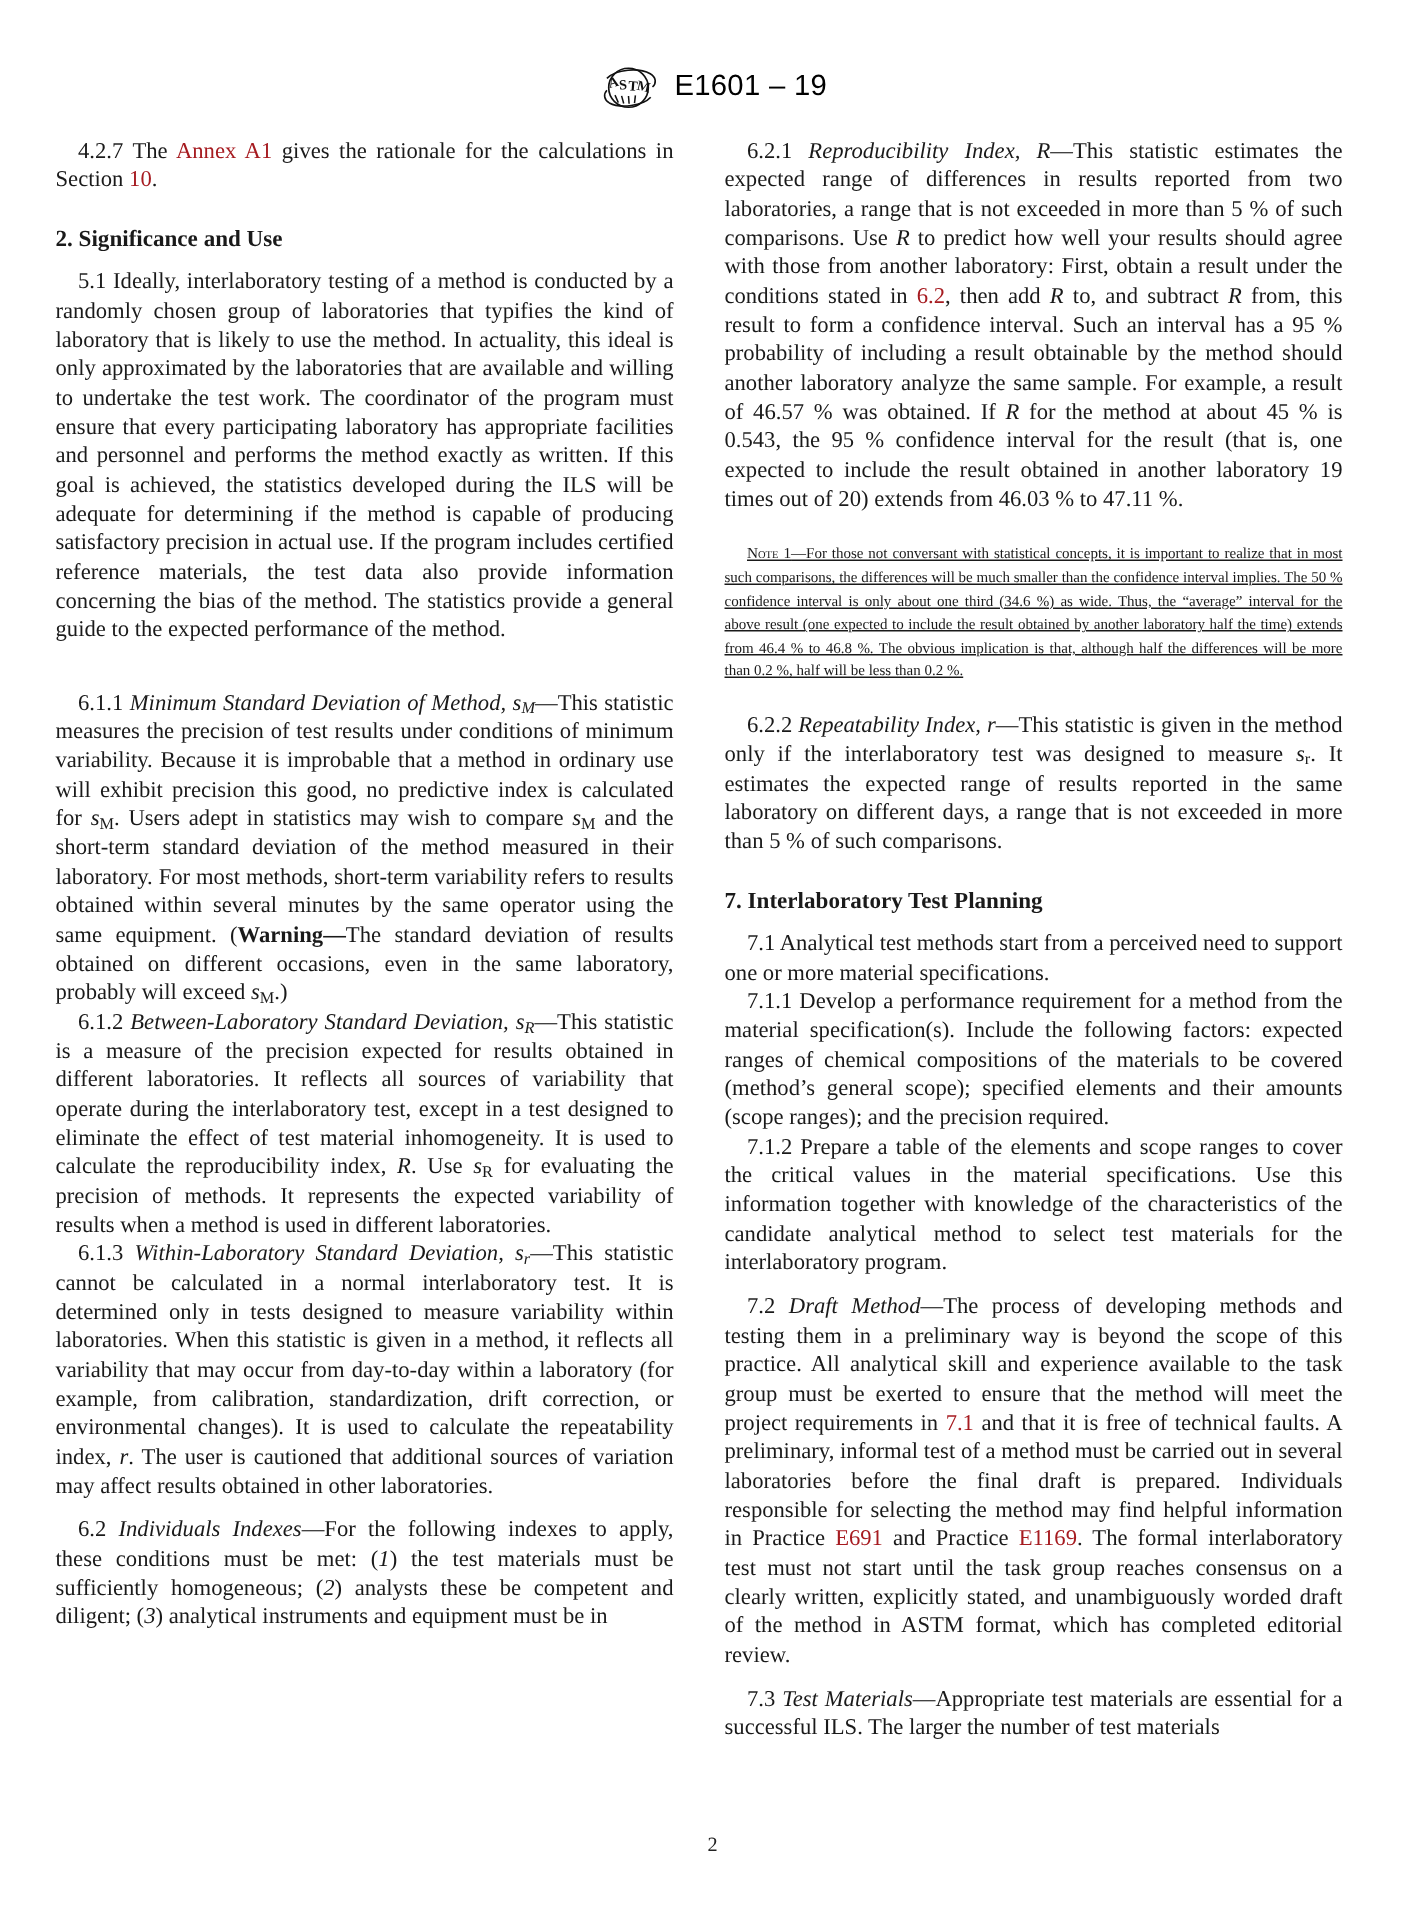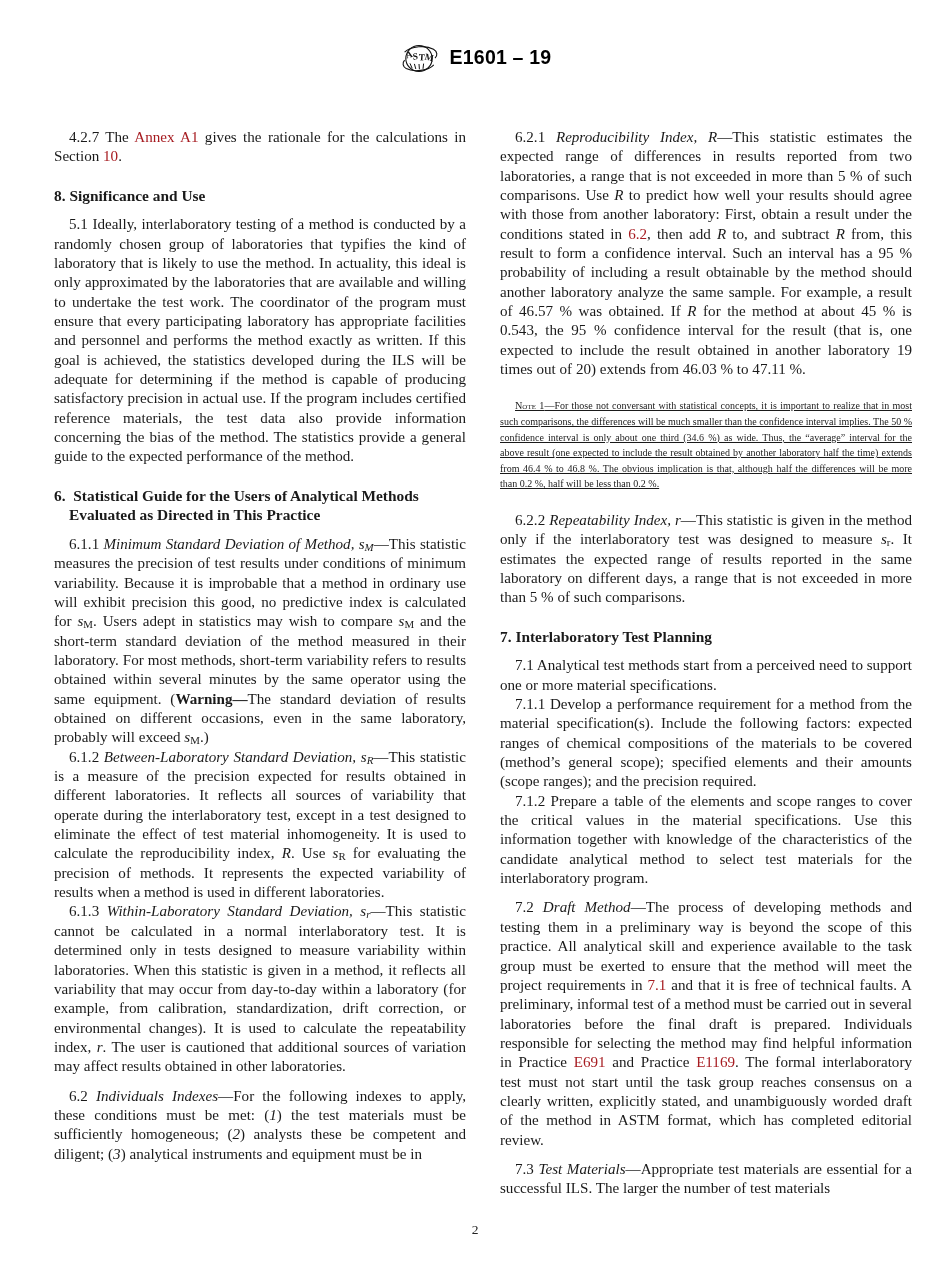--- a/index.html
+++ b/index.html
@@ -39,34 +39,33 @@
   .astm-logo {
     display: inline-block;
     width: 42px;
     height: 31px;
     position: relative;
     top: 1px;
   }
   .astm-logo svg { display: block; }
   .doc-designation {
     font-family: "Liberation Sans", "DejaVu Sans", sans-serif;
-    font-weight: bold;
+    font-weight: normal;
     font-size: 19.5px;
     letter-spacing: 0.2px;
     color: #000;
   }
 
   
   .cols {
     position: absolute;
-    left: 54px;
+    left: 37px;
     top: 92px;
     width: 858px;
     height: 1120px;
-    margin-top: 36px;
   }
   .col {
     position: absolute;
     top: 0;
     width: 412px;
     height: 1120px;
   }
   .col-left  { left: 0; }
   .col-right { left: 446px; }
 
@@ -170,27 +169,26 @@
     </span>
   </div>
 
   <div class="cols">
 
     <div class="col col-left">
 
       <p class="ind"><span>4.2.7</span><span> The </span><a class="lnk">Annex A1</a><span> gives the rationale for the calculations in Section </span><a class="lnk">10</a><span>.</span></p>
 
       <div class="gap-sec"></div>
-      <h2 class="sec">8.  Significance and Use</h2>
+      <h2 class="sec">2.  Significance and Use</h2>
       <div class="gap-sm"></div>
 
       <p class="ind"><span>5.1</span><span>  Ideally, interlaboratory testing of a method is conducted by a randomly chosen group of laboratories that typifies the kind of laboratory that is likely to use the method. In actuality, this ideal is only approximated by the laboratories that are available and willing to undertake the test work. The coordinator of the program must ensure that every participating laboratory has appropriate facilities and personnel and performs the method exactly as written. If this goal is achieved, the statistics developed during the ILS will be adequate for determining if the method is capable of producing satisfactory precision in actual use. If the program includes certified reference materials, the test data also provide information concerning the bias of the method. The statistics provide a general guide to the expected performance of the method.</span></p>
 
       <div class="gap-sec"></div>
-      <h2 class="sec"><span>6.</span>&nbsp; <span>Statistical Guide for the Users of Analytical Methods</span><br><span>Evaluated as Directed in This Practice</span></h2>
       <div class="gap-sm"></div>
 
 
       <p class="ind"><span>6.1.1</span> <i><span>Minimum Standard Deviation of Method, s</span><sub>M</sub></i><span>—This statistic measures the precision of test results under conditions of minimum variability. Because it is improbable that a method in ordinary use will exhibit precision this good, no predictive index is calculated for </span><i class="var">s</i><sub class="sub-rm">M</sub><span>. Users adept in statistics may wish to compare </span><i class="var">s</i><sub class="sub-rm">M</sub><span> and the short-term standard deviation of the method measured in their laboratory. For most methods, short-term variability refers to results obtained within several minutes by the same operator using the same equipment. (</span><b>Warning—</b><span>The standard deviation of results obtained on different occasions, even in the same laboratory, probably will exceed </span><i class="var">s</i><sub class="sub-rm">M</sub><span>.)</span></p>
 
       <p class="ind"><span>6.1.2</span> <i><span>Between-Laboratory Standard Deviation, s</span><sub>R</sub></i><span>—This statistic is a measure of the precision expected for results obtained in different laboratories. It reflects all sources of variability that operate during the interlaboratory test, except in a test designed to eliminate the effect of test material inhomogeneity. It is used to calculate the reproducibility index, </span><i class="var">R</i><span>. Use </span><i class="var">s</i><sub class="sub-rm">R</sub><span> for evaluating the precision of methods. It represents the expected variability of results when a method is used in different laboratories.</span></p>
 
       <p class="ind"><span>6.1.3</span> <i><span>Within-Laboratory Standard Deviation, s</span><sub>r</sub></i><span>—This statistic cannot be calculated in a normal interlaboratory test. It is determined only in tests designed to measure variability within laboratories. When this statistic is given in a method, it reflects all variability that may occur from day-to-day within a laboratory (for example, from calibration, standardization, drift correction, or environmental changes). It is used to calculate the repeatability index, </span><i class="var">r</i><span>. The user is cautioned that additional sources of variation may affect results obtained in other laboratories.</span></p>
 
       <div class="gap-sm"></div>

